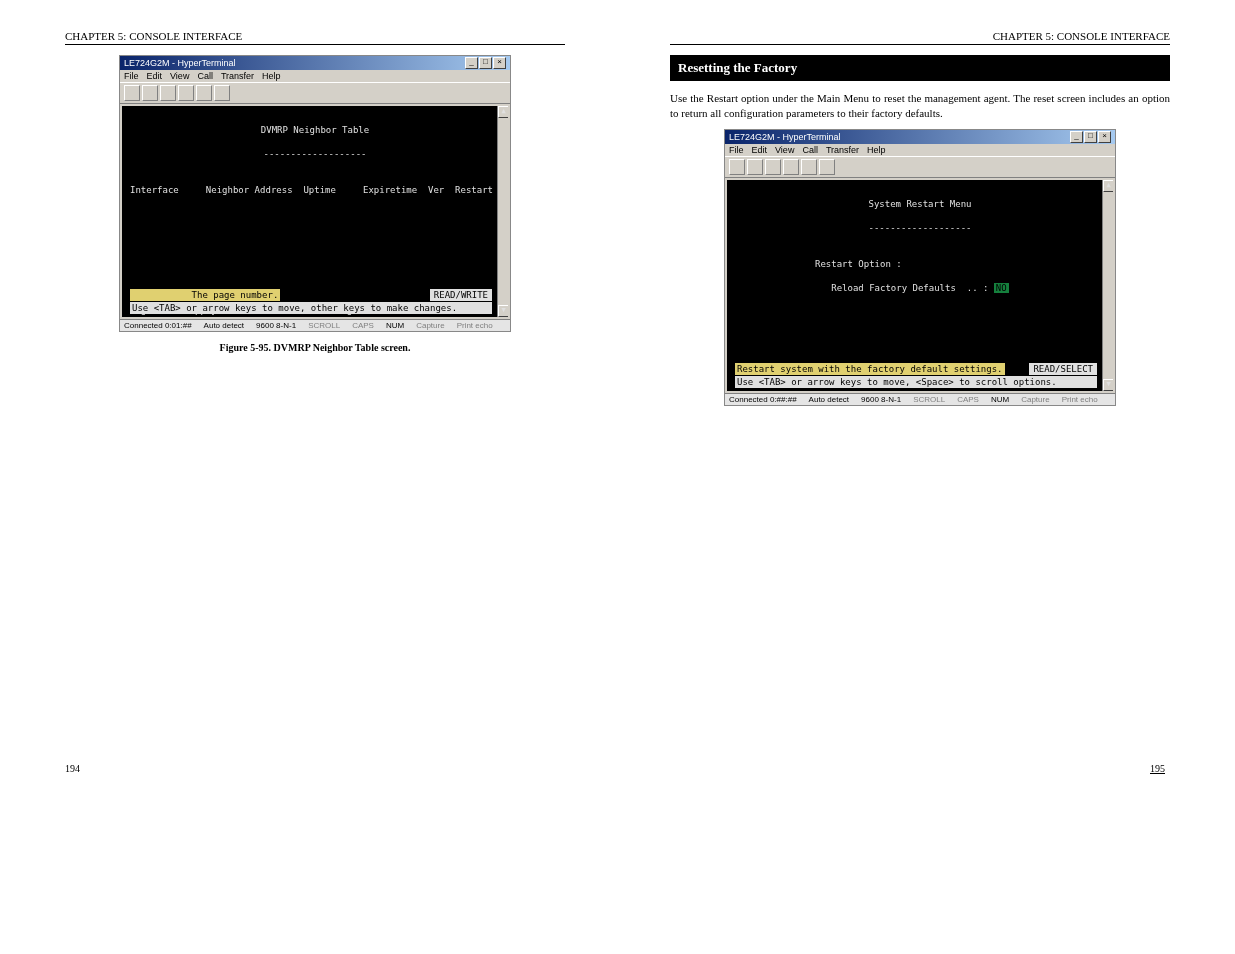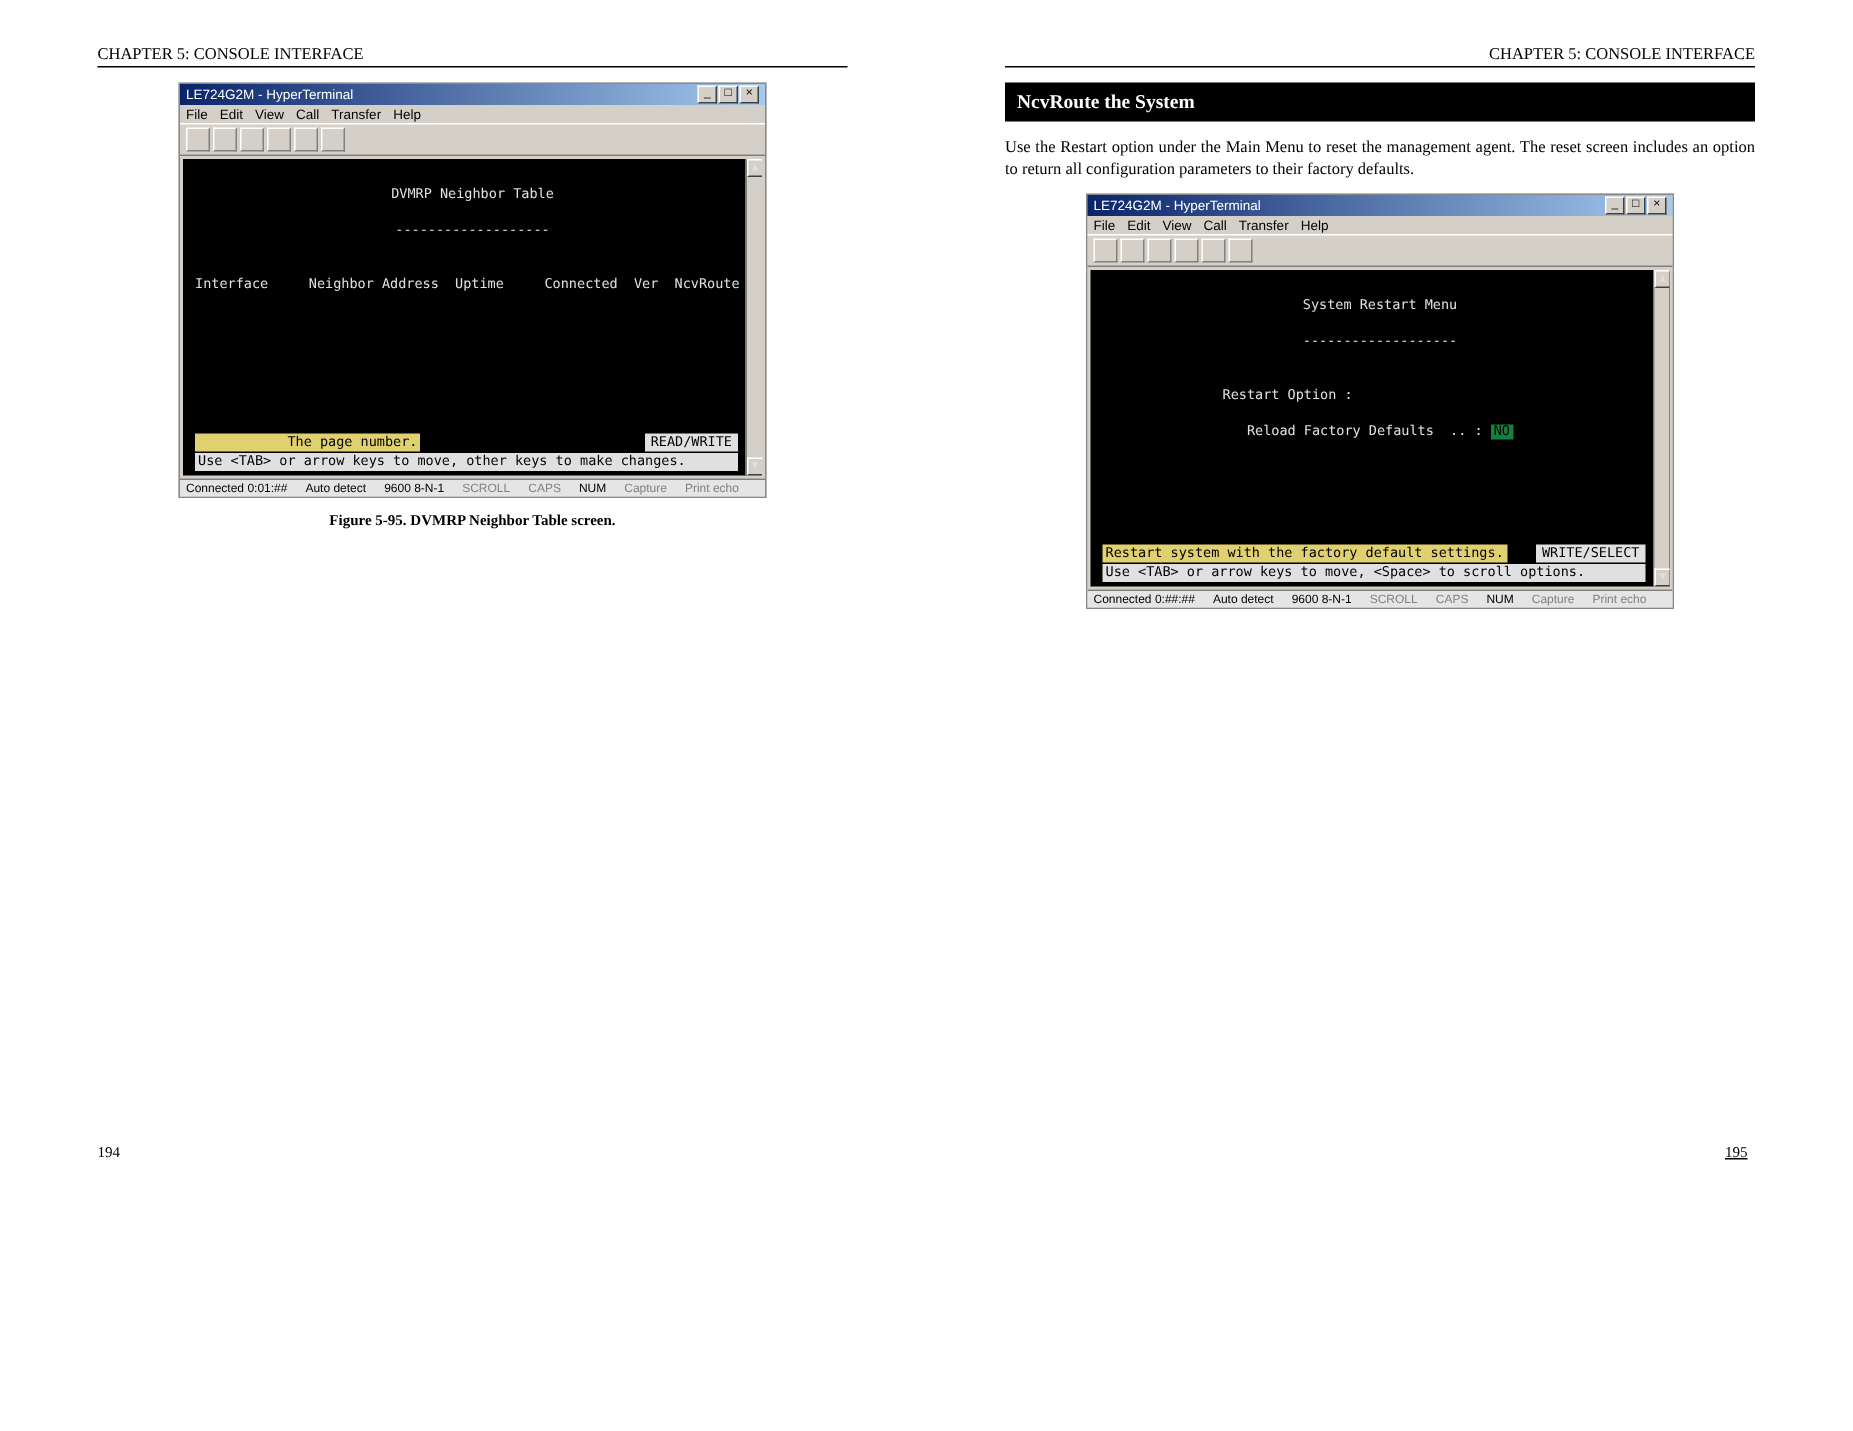--- a/index.html
+++ b/index.html
@@ -223,21 +223,21 @@
         <span class="ht-tool"></span>
         <span class="ht-tool"></span>
         <span class="ht-tool"></span>
         <span class="ht-tool"></span>
       </div>
       <div class="ht-term-wrap">
         <div class="ht-term">
 <div class="center">DVMRP Neighbor Table</div>
 <div class="center">-------------------</div>
 
-<div>Interface     Neighbor Address  Uptime     Connected  Ver  NcvRoute</div>
+<div>Interface     Neighbor Address  Uptime     Expiretime  Ver  Restart</div>
 
 
 
 
 
 
 
 
 <div>Page 1    &lt;Apply&gt;            Total 0  Pages</div>
 
@@ -259,21 +259,21 @@
         <span>NUM</span>
         <span class="dim">Capture</span>
         <span class="dim">Print echo</span>
       </div>
     </div>
     <div class="fig-caption">Figure 5-95. DVMRP Neighbor Table screen.</div>
   </div>
 
   <div class="col right">
     <div class="chapter-line" style="text-align:right;">CHAPTER 5: CONSOLE INTERFACE</div>
-    <div class="section-bar">NcvRoute the System</div>
+    <div class="section-bar">Resetting the Factory</div>
     <div class="body-text">Use the Restart option under the Main Menu to reset the management agent. The reset screen includes an option to return all configuration parameters to their factory defaults.</div>
 
     <div class="ht-window">
       <div class="ht-title">
         <span>LE724G2M - HyperTerminal</span>
         <span class="ht-title-btns">
           <span class="ht-btn">_</span>
           <span class="ht-btn">□</span>
           <span class="ht-btn">×</span>
         </span>
@@ -303,21 +303,21 @@
 <div style="padding-left:80px;"><span>   Reload Factory Defaults  .. :</span> <span class="term-sel">NO</span></div>
 
 
 
 
 
 
 
 <div class="center">&lt;Restart&gt;        &lt;Cancel&gt;</div>
           <span class="term-bottom-yellow" style="bottom:16px;">Restart system with the factory default settings.</span>
-          <span class="term-rw-badge">WRITE/SELECT</span>
+          <span class="term-rw-badge">READ/SELECT</span>
           <span class="term-bottom-line term-bottom-msg">Use &lt;TAB&gt; or arrow keys to move, &lt;Space&gt; to scroll options.</span>
           <div class="ht-scroll">
             <div class="arrow top">▲</div>
             <div class="arrow bot">▼</div>
           </div>
         </div>
       </div>
       <div class="ht-status">
         <span>Connected 0:##:##</span>
         <span>Auto detect</span>

